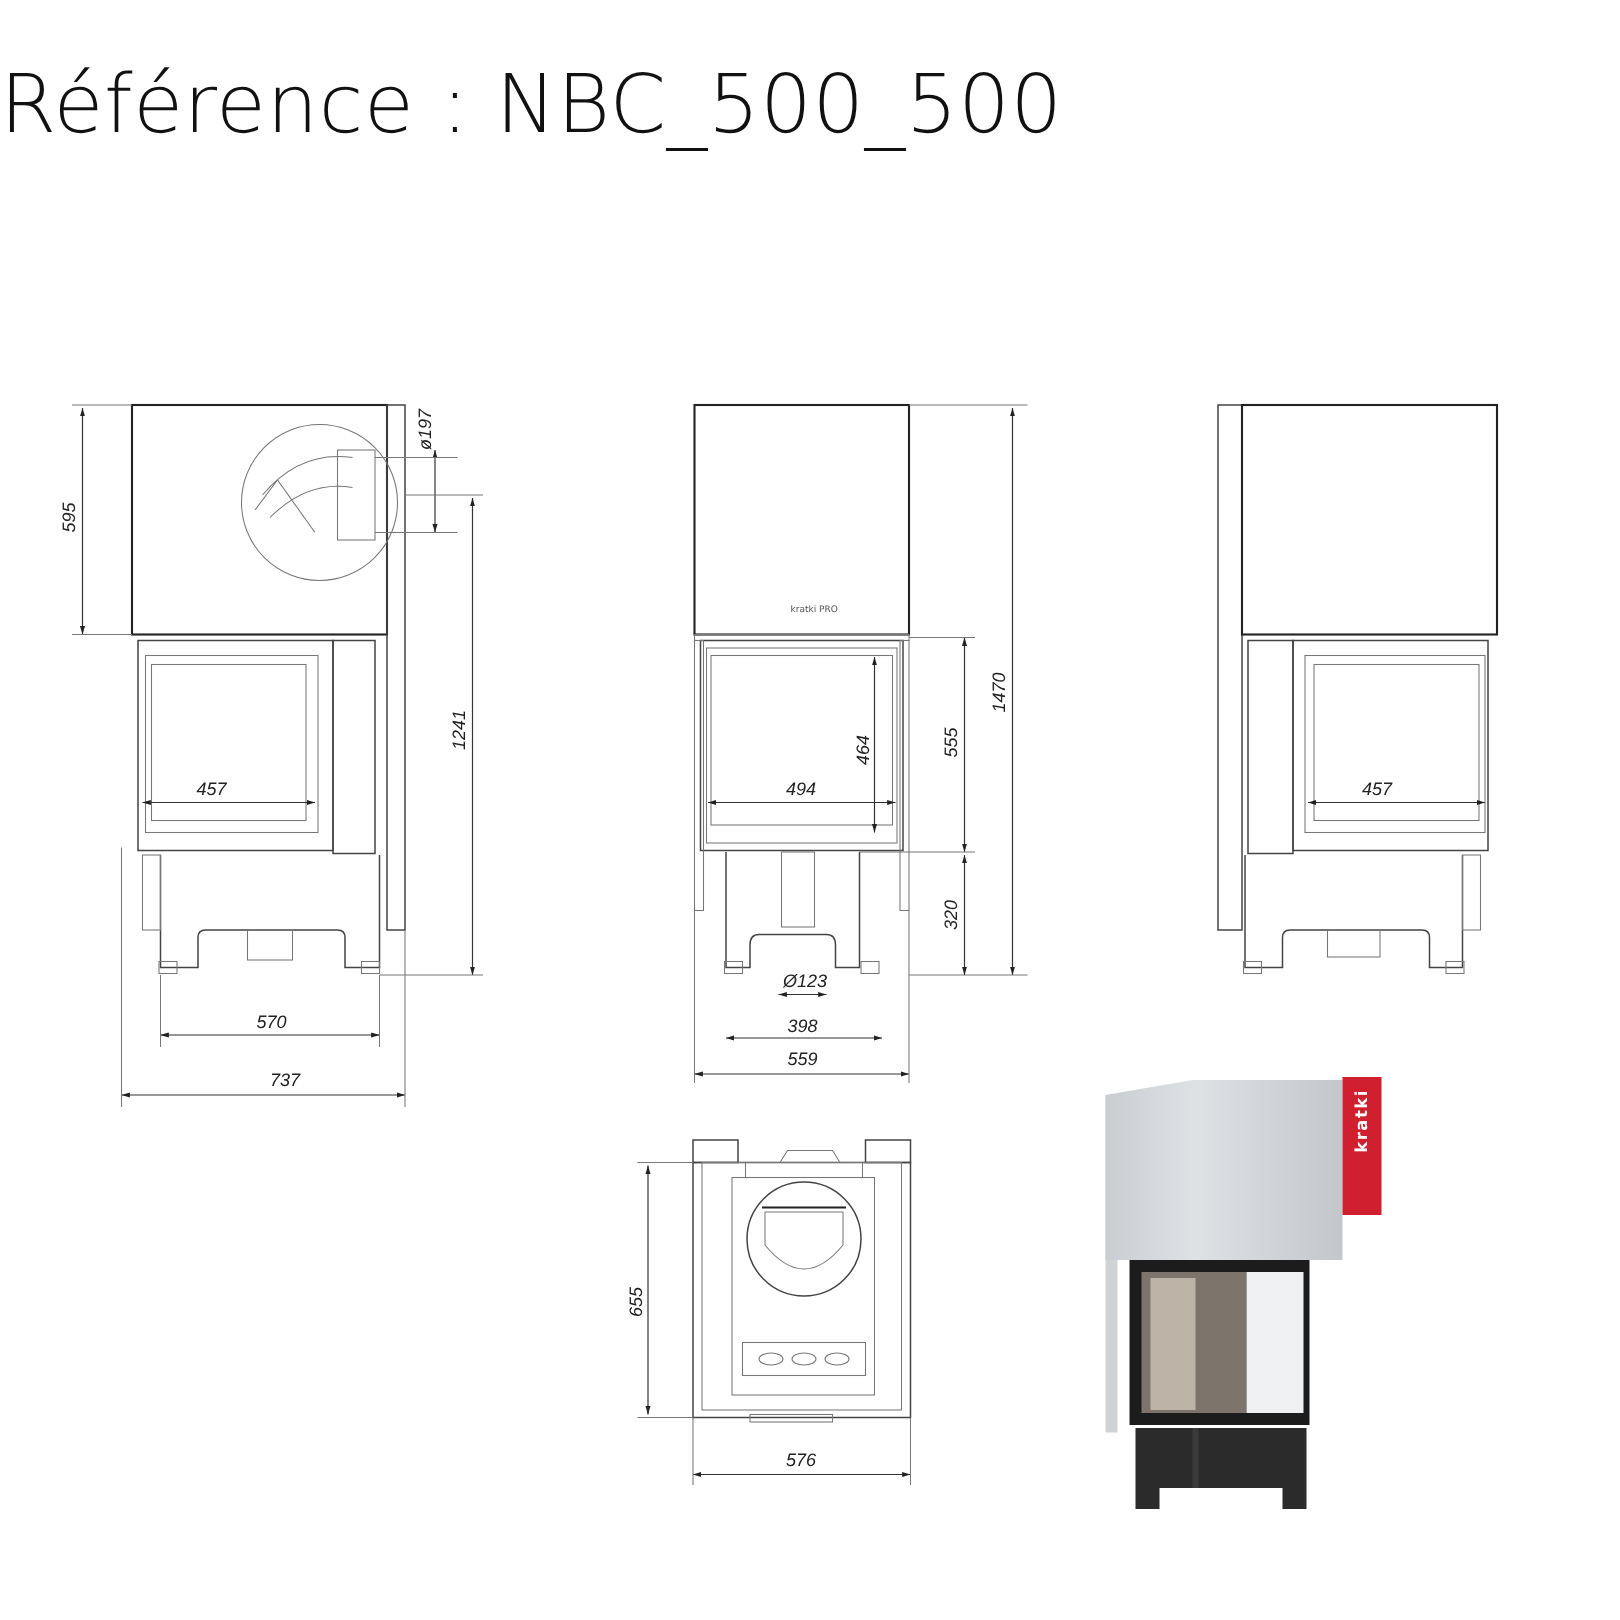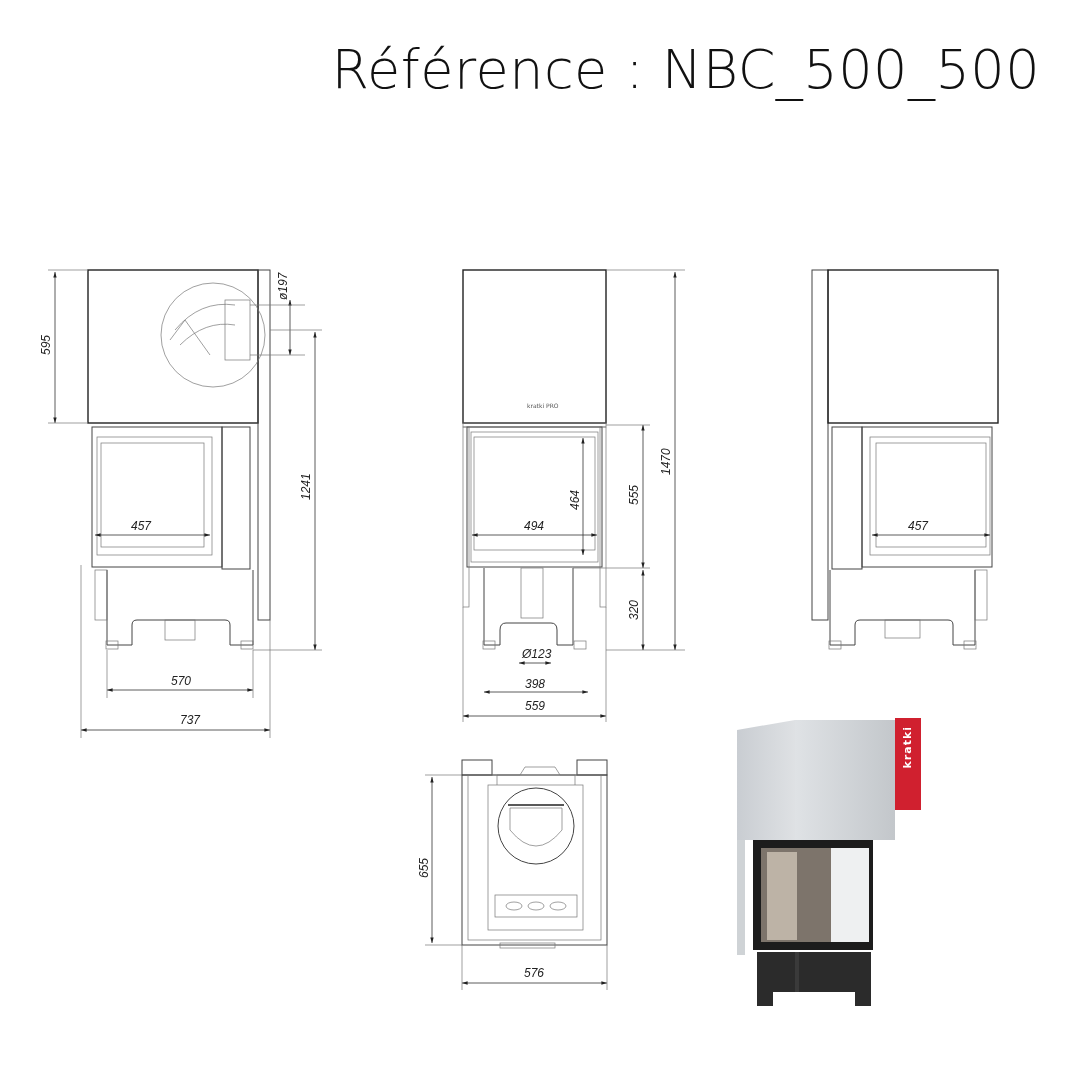--- a/index.html
+++ b/index.html
@@ -1,17 +1,17 @@
 <!DOCTYPE html>
 <html><head>
 <meta charset="utf-8">
 <style>
   html, body { margin: 0; padding: 0; background: #ffffff; }
   body { width: 1080px; height: 1080px; position: relative; overflow: hidden; font-family: "DejaVu Sans", sans-serif; }
-  .title { position: absolute; left: 0; top: 38px; width: 1040px; text-align: right; font-size: 54px; font-weight: 300; color: #111; letter-spacing: 0.5px; font-family: "DejaVu Sans", sans-serif; }
+  .title { position: absolute; left: 0; top: 38px; width: 1040px; text-align: left; font-size: 54px; font-weight: 300; color: #111; letter-spacing: 0.5px; font-family: "DejaVu Sans", sans-serif; }
   svg.drawing { position: absolute; left: 0; top: 0; }
   .ln { stroke: #444; stroke-width: 1; fill: none; }
   .thin { stroke: #777; stroke-width: 0.7; fill: none; }
   .thick { stroke: #222; stroke-width: 1.4; fill: none; }
   .dim { stroke: #333; stroke-width: 0.8; fill: none; }
   .arrow { fill: #222; }
   .dimtxt { font-family: "Liberation Sans", sans-serif; font-style: italic; font-size: 12px; fill: #222; }
   .photo { position: absolute; left: 735px; top: 720px; width: 160px; height: 290px; }
   .badge { position: absolute; left: 895px; top: 718px; width: 26px; height: 92px; background: #d0202f; }
   .badge-text { position: absolute; left: 0; top: 0; width: 92px; height: 26px; transform-origin: 0 0; transform: translate(0, 92px) rotate(-90deg); color: #fff; font-family: "DejaVu Sans", sans-serif; font-weight: bold; font-size: 11px; line-height: 26px; text-align: right; padding-right: 8px; box-sizing: border-box; letter-spacing: 1px; }

